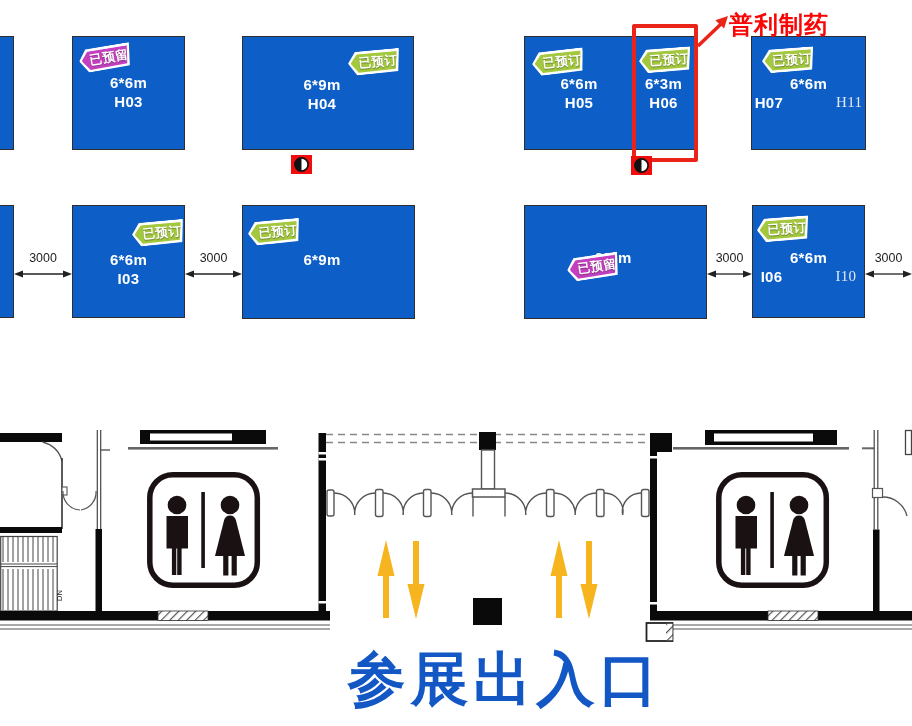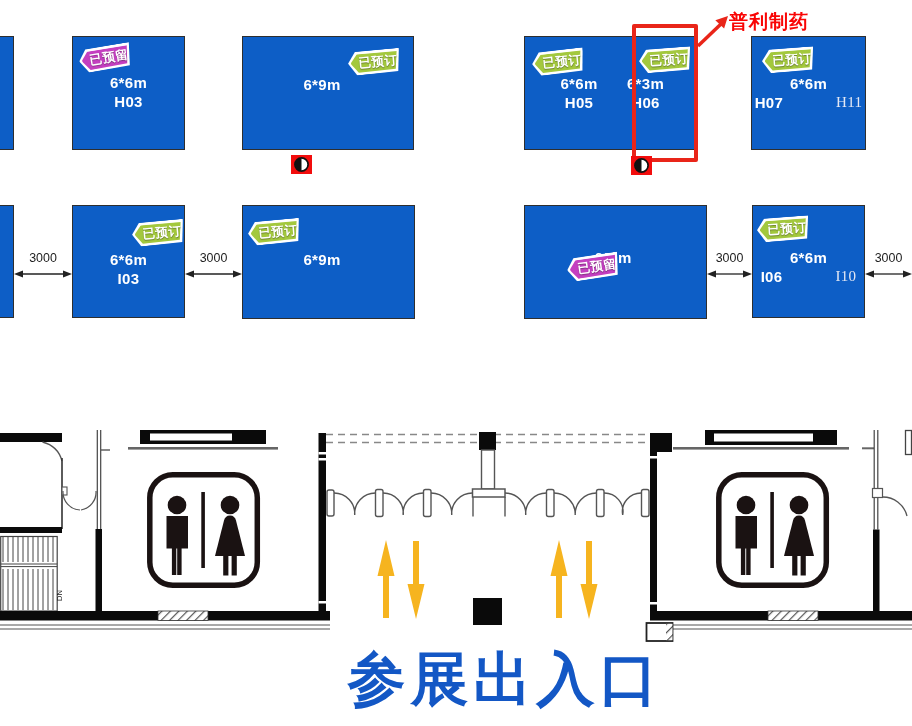--- a/index.html
+++ b/index.html
@@ -24,21 +24,21 @@
     color:#fff;font-size:12.5px;font-weight:bold;text-shadow:0 1px 1px rgba(40,40,40,.45);letter-spacing:.5px;}
 
   
   .dim{position:absolute;top:250px;text-align:center;z-index:2;}
   .dim .dim-text{display:block;font-size:13.5px;line-height:16px;color:#1c1c1c;transform:scaleX(.92);}
   .dim svg{display:block;margin-top:3px;}
 
   
   #highlight-rect{position:absolute;left:632px;top:24px;width:66px;height:138px;border:4.5px solid #E92519;border-radius:2px;box-sizing:border-box;z-index:5;background:transparent;}
   .red-icon{position:absolute;width:21px;height:19px;background:#F20D0D;z-index:6;display:flex;align-items:center;justify-content:center;}
-  #note-text{position:absolute;left:729px;top:9px;color:#F90505;font-size:19px;font-weight:600;letter-spacing:1px;z-index:6;white-space:nowrap;}
+  #note-text{position:absolute;left:729px;top:9px;color:#F90505;font-size:24px;font-weight:600;letter-spacing:1px;z-index:6;white-space:nowrap;}
   #note-arrow{position:absolute;left:694px;top:12px;z-index:6;}
 
   
   #entrance-label{position:absolute;left:340px;top:641px;width:330px;text-align:center;
     color:#1357C5;font-size:58px;font-weight:bold;letter-spacing:5px;z-index:3;white-space:nowrap;}
 
   #plan-svg{position:absolute;left:0;top:420px;z-index:1;}
 </style>
 </head>
 <body>
@@ -59,37 +59,38 @@
     </div>
   </div>
 
   <div class="booth" style="left:242px;top:36px;width:172px;height:114px">
     <div class="badge reserved" style="left:105px;top:13px;transform:rotate(-5deg)">
       <div class="badge-bg"></div>
       <span class="badge-text">已预订</span>
     </div>
     <div class="blabel" style="left:0;width:158px;top:38px">
       <div>6*9m</div>
+      <div>H04</div>
     </div>
   </div>
 
   <div class="booth" style="left:524px;top:36px;width:171px;height:114px">
     <div class="badge reserved" style="left:7px;top:13px;transform:rotate(-6deg)">
       <div class="badge-bg"></div>
       <span class="badge-text">已预订</span>
     </div>
     <div class="blabel" style="left:0;width:108px;top:37px">
       <div>6*6m</div>
       <div>H05</div>
     </div>
     <div class="badge reserved" style="left:114px;top:11px;transform:rotate(-4deg)">
       <div class="badge-bg"></div>
       <span class="badge-text">已预订</span>
     </div>
-    <div class="blabel" style="left:88px;width:65px;top:37px">
+    <div class="blabel" style="left:106px;width:65px;top:37px">
       <div>6*3m</div>
       <div>H06</div>
     </div>
   </div>
 
   <div class="booth" style="left:751px;top:36px;width:115px;height:114px">
     <div class="badge reserved" style="left:10px;top:11px;transform:rotate(-4deg)">
       <div class="badge-bg"></div>
       <span class="badge-text">已预订</span>
     </div>

